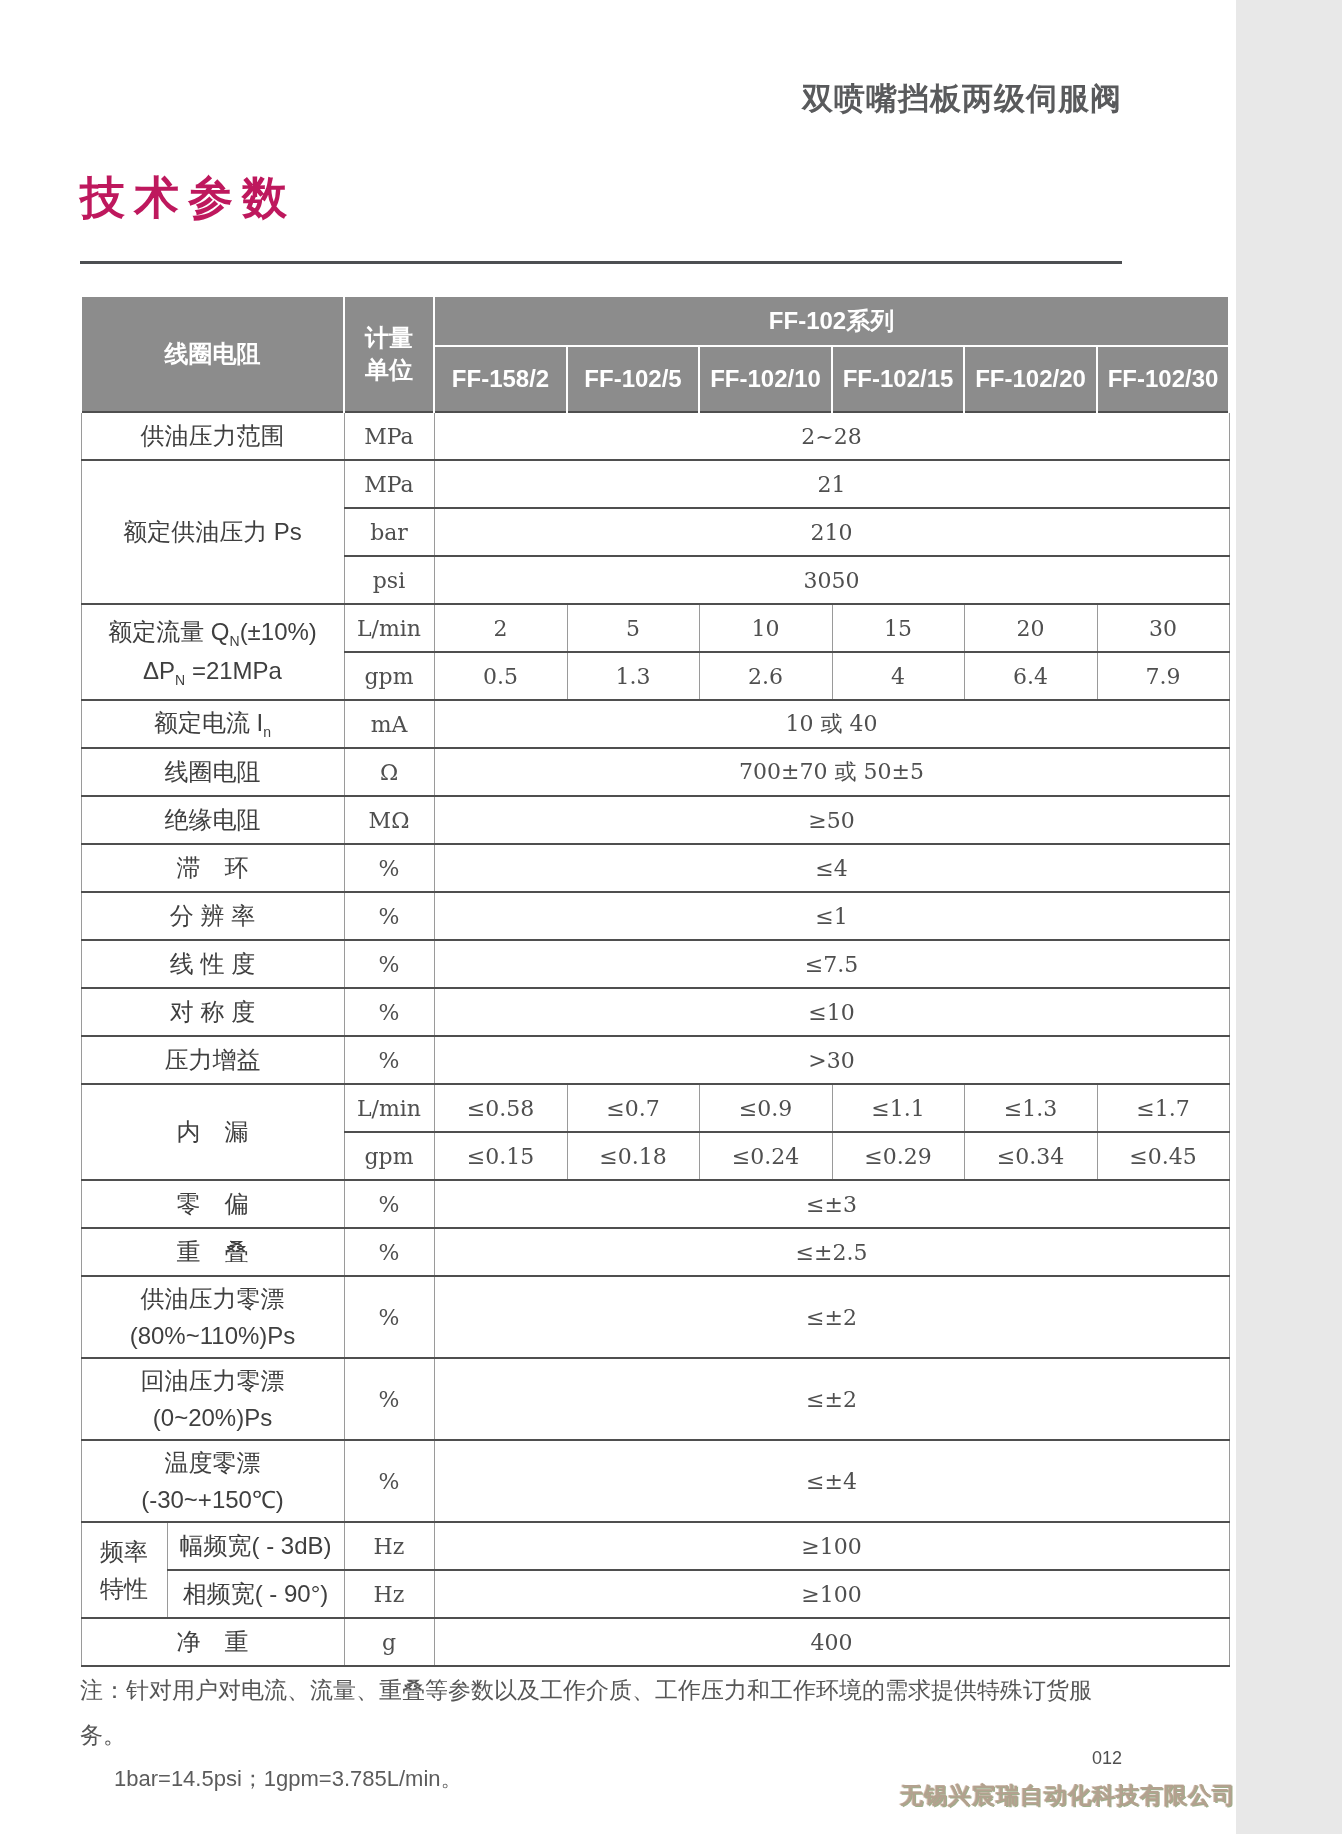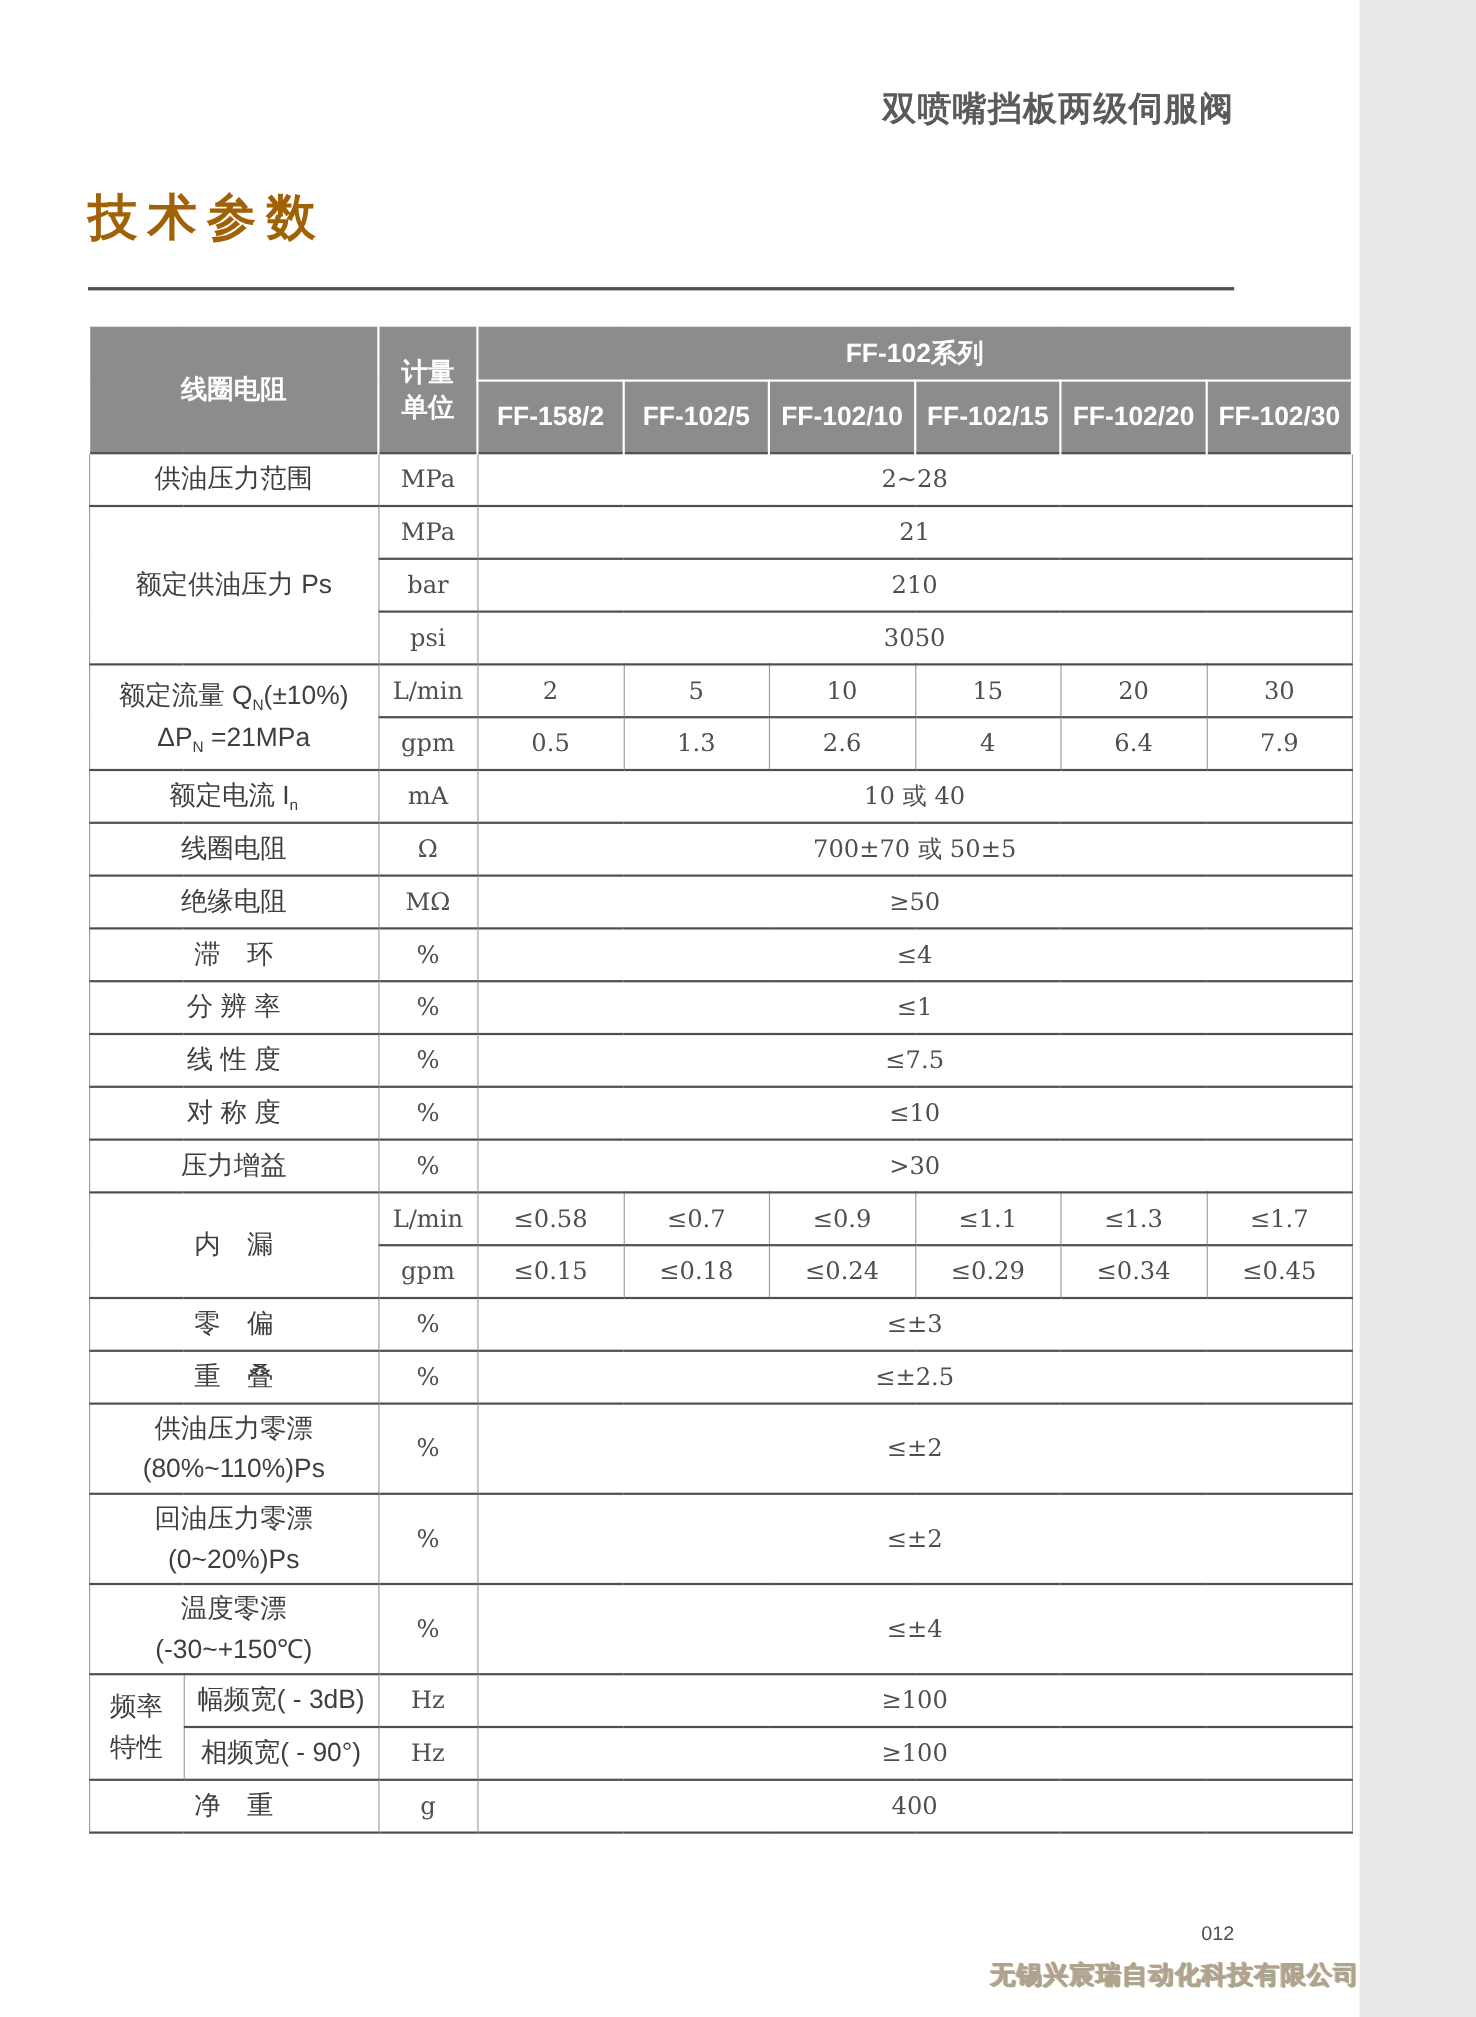--- a/index.html
+++ b/index.html
@@ -10,21 +10,21 @@
     font-family:"Liberation Sans",sans-serif;
     overflow:hidden;
   }
   .doc-header{
     position:absolute;top:78px;right:114px;
     font-size:31px;color:#595a5c;font-weight:600;
     letter-spacing:1px;
   }
   .page-title{
     position:absolute;top:168px;left:80px;
-    font-size:45px;font-weight:bold;color:#a16207;
+    font-size:45px;font-weight:bold;color:#be185d;
     letter-spacing:9px;
   }
   .title-rule{
     position:absolute;top:261px;left:80px;right:114px;
     height:3px;background:#4d4f52;
   }
   table.spec{
     position:absolute;top:295px;left:80px;
     width:1148px;
     border-collapse:collapse;
@@ -252,18 +252,22 @@
           <td colspan="6" class="val">≥100</td>
         </tr>
         <tr>
           <td colspan="2" class="lab">净　重</td>
           <td class="unit">g</td>
           <td colspan="6" class="val">400</td>
         </tr>
       </tbody>
   </table>
 
+  <div class="note">
+    <div class="line1">注：针对用户对电流、流量、重叠等参数以及工作介质、工作压力和工作环境的需求提供特殊订货服务。</div>
+    <div class="line2">1bar=14.5psi；1gpm=3.785L/min。</div>
+  </div>
 
   <div class="page-number">012</div>
 
   <div class="footer-watermark">无锡兴宸瑞自动化科技有限公司</div>
 
 </div>
 
 </body></html>

